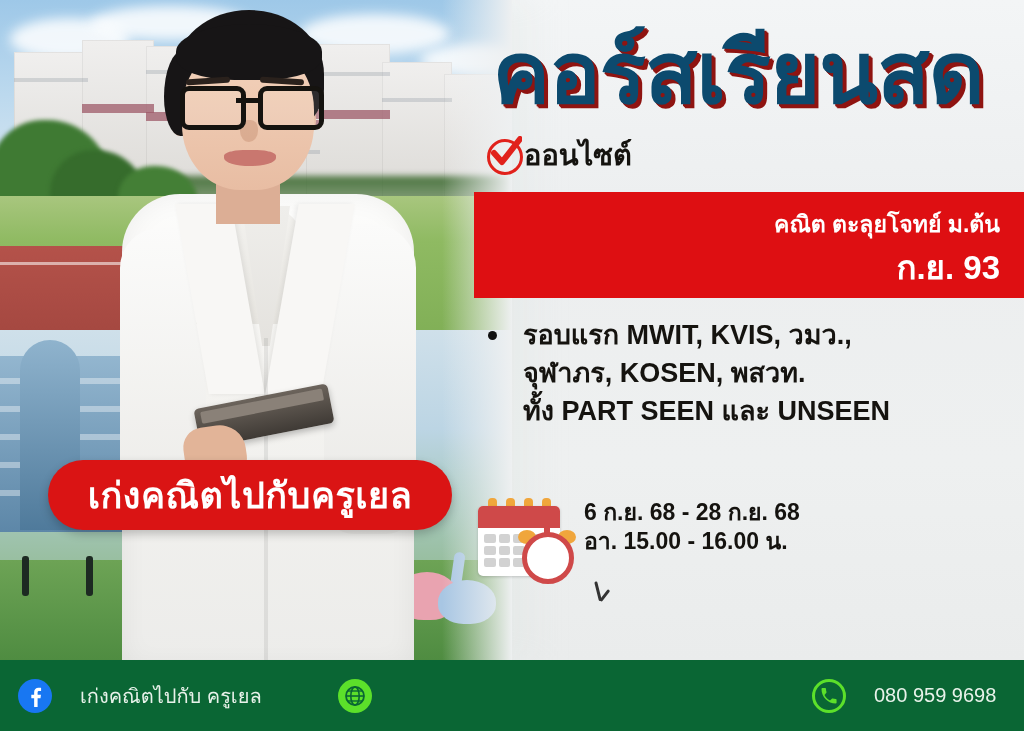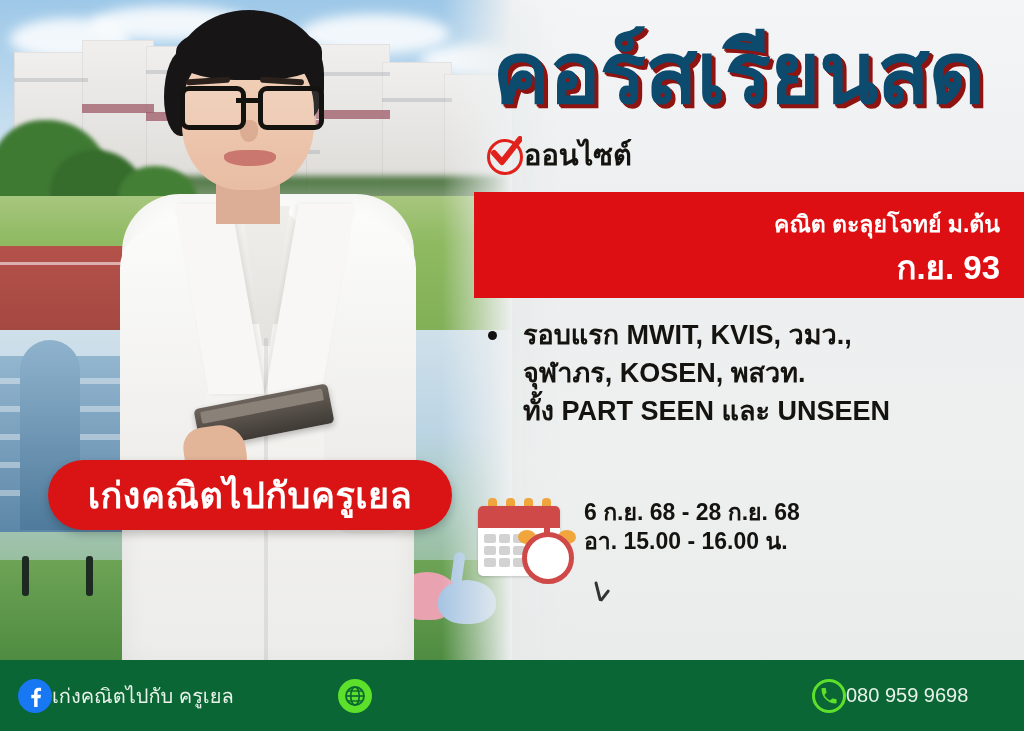--- a/index.html
+++ b/index.html
@@ -202,21 +202,21 @@
   .pill{
     position:absolute;left:48px;top:460px;width:404px;height:70px;
     background:#da1414;border-radius:36px;display:flex;align-items:center;justify-content:center;
     box-shadow:0 4px 10px rgba(0,0,0,.22);
   }
   .pill span{font-size:36px;font-weight:bold;color:#fff;letter-spacing:.5px;white-space:nowrap;}
 
   
   .footer{position:absolute;left:0;top:660px;width:1024px;height:71px;background:#0a6634;
           display:flex;align-items:center;}
-  .fitem{display:flex;align-items:center;gap:0;}
+  .fitem{display:flex;align-items:center;gap:28px;}
   .fb{position:absolute;left:18px;}
   .web{position:absolute;left:338px;}
   .tel{position:absolute;left:812px;}
   .ftext{font-size:20px;color:#e8f2ea;white-space:nowrap;}
   .icon-circle{width:34px;height:34px;border-radius:50%;display:flex;align-items:center;
                justify-content:center;flex:none;}
   .fbc{background:#1877f2;}
   .globec{background:#5ce02a;}
   .telc{border:3px solid #5ce02a;box-sizing:border-box;background:transparent;}
 </style>

